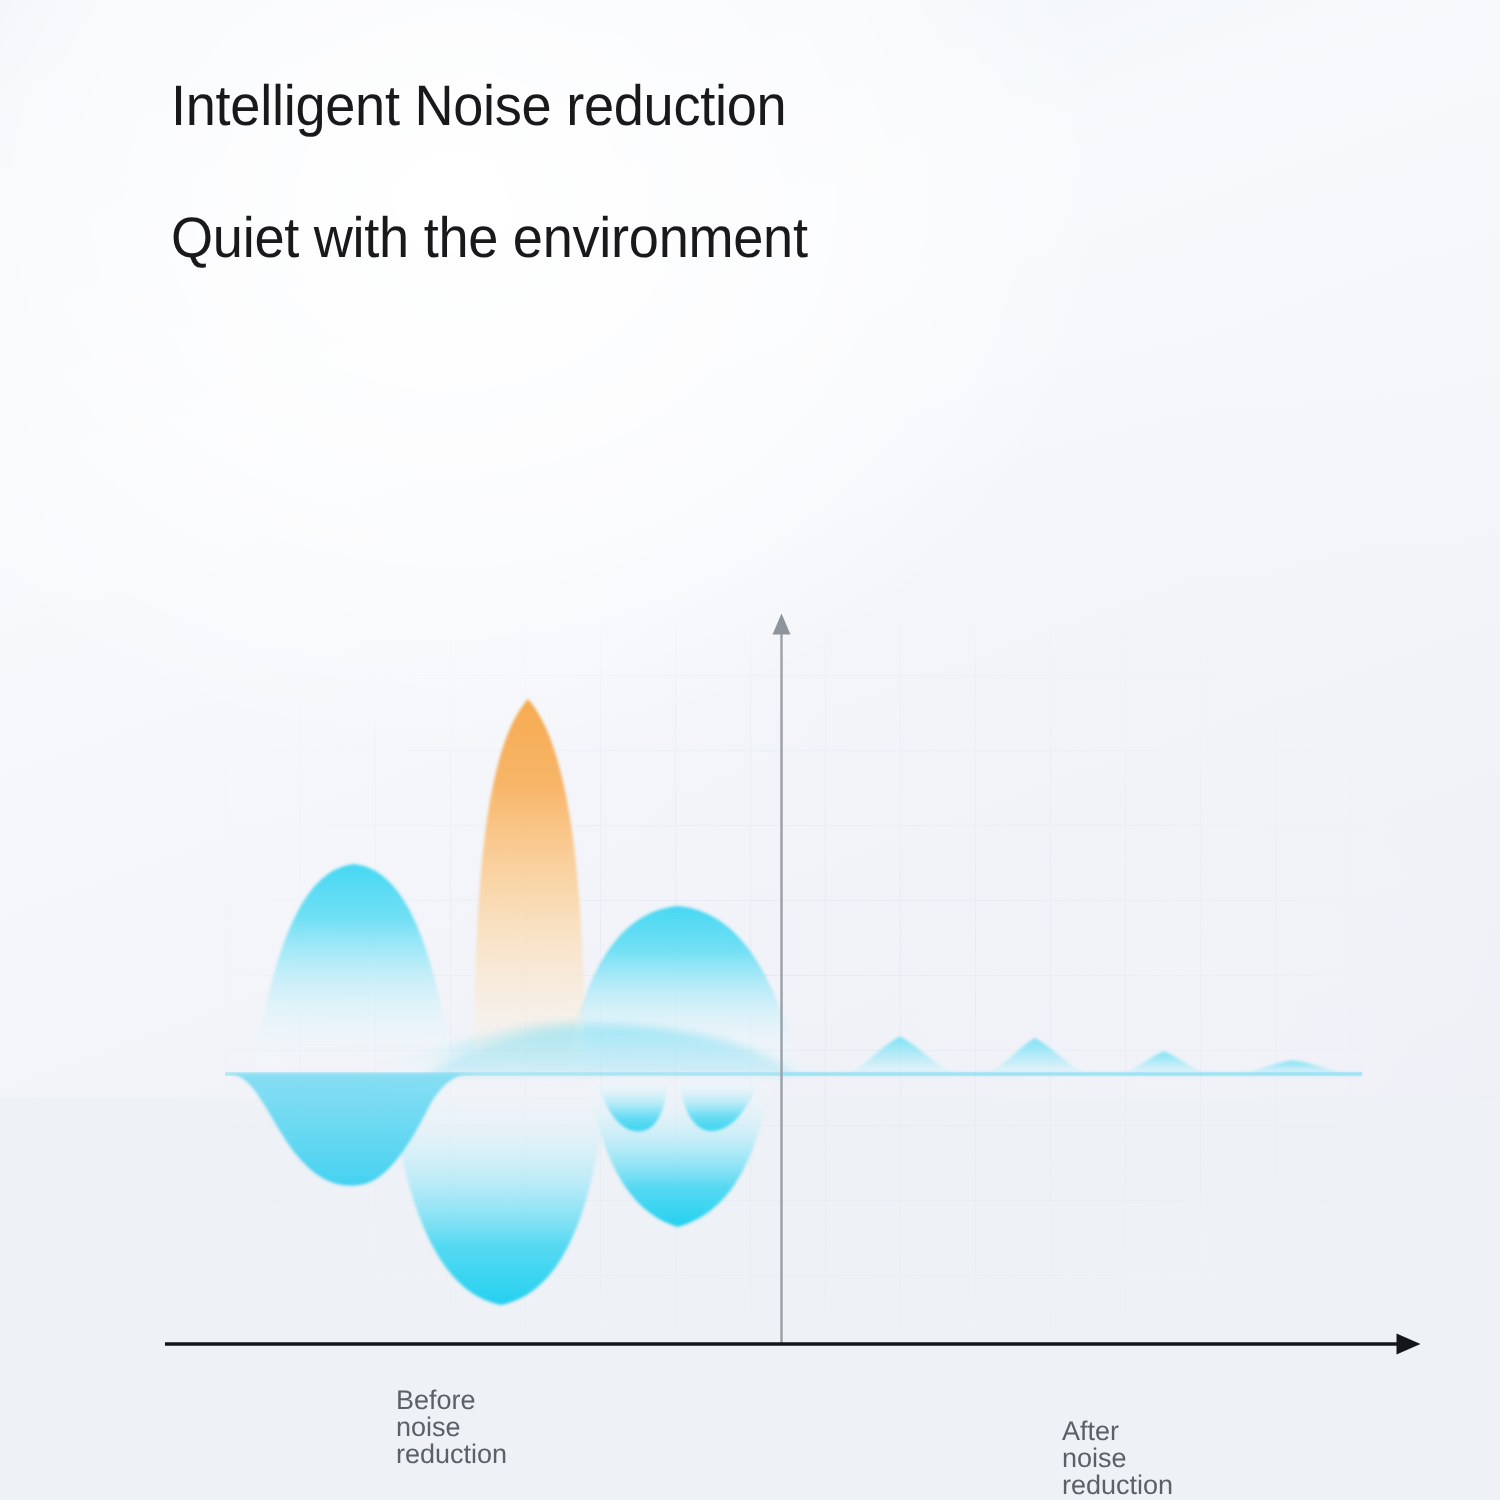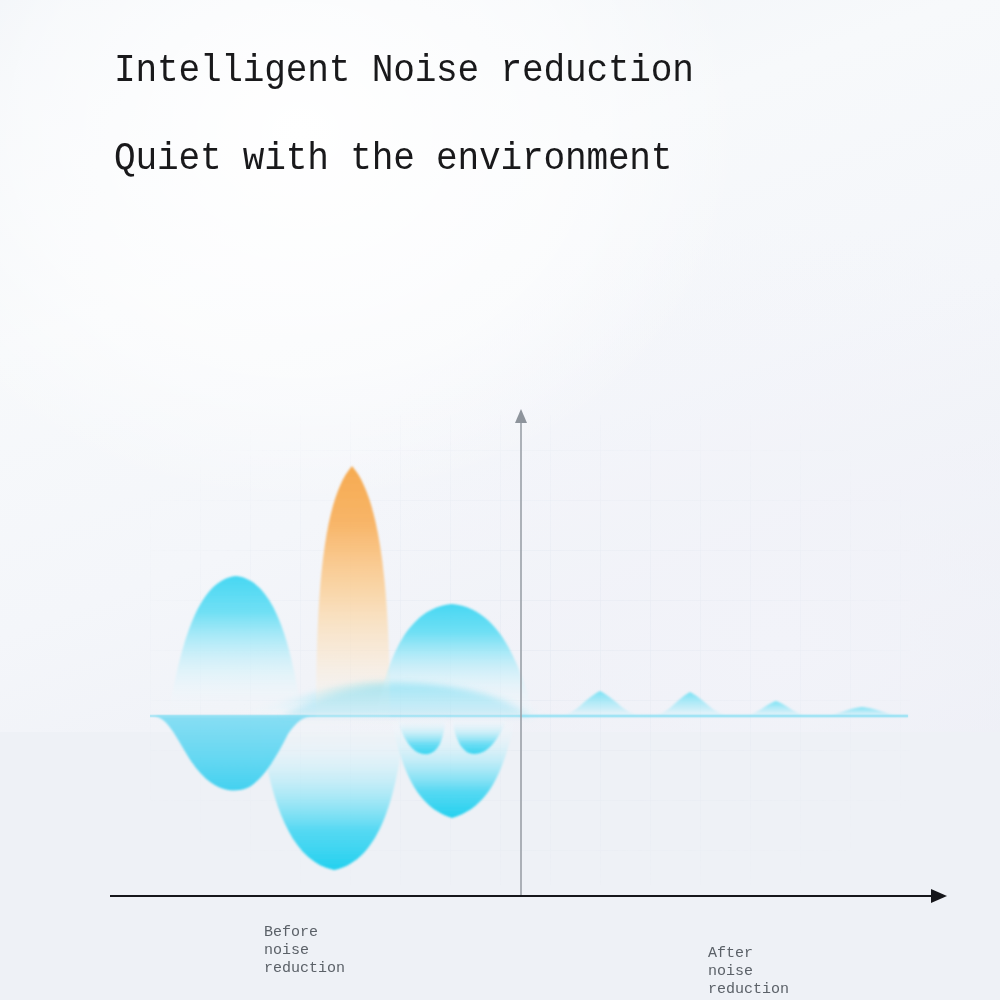--- a/index.html
+++ b/index.html
@@ -9,21 +9,20 @@
     font-family:"Liberation Sans","DejaVu Sans",sans-serif;
     background:#eef1f6;
     position:relative;
   }
   #stage{
     position:absolute; inset:0; width:1000px; height:732px;
     background:
       radial-gradient(ellipse 620px 520px at 30% 18%, #ffffff 0%, rgba(255,255,255,0.55) 45%, rgba(255,255,255,0) 72%),
       radial-gradient(ellipse 700px 600px at 78% 88%, #f2f3f9 0%, rgba(240,241,248,0) 70%),
       linear-gradient(160deg, #eef2f7 0%, #f7f9fb 32%, #f4f6fa 58%, #ebedf4 100%);
-    font-family: Liberation Mono, monospace;
   }
   
   .headings{
     position:absolute; left:114px; top:52px; width:760px;
   }
   .title-line{
     color:#19191b;
     font-size:38px;
     line-height:1;
     letter-spacing:-0.2px;
@@ -35,21 +34,21 @@
   .title-line + .title-line{ margin-top:50px; }
 
   
   #chart{
     position:absolute; left:0; top:0; width:1000px; height:1000px;
   }
   
   .axis-caption{
     position:absolute;
     color:#5b6168;
-    font-size:15px;
+    font-size:18px;
     line-height:18px;
     white-space:pre-line;
   }
   #cap-before{ left:264px; top:924px; }
   #cap-after { left:708px; top:924px;margin-top:21px; }
 </style>
 </head>
 <body>
 
 <div id="stage">

